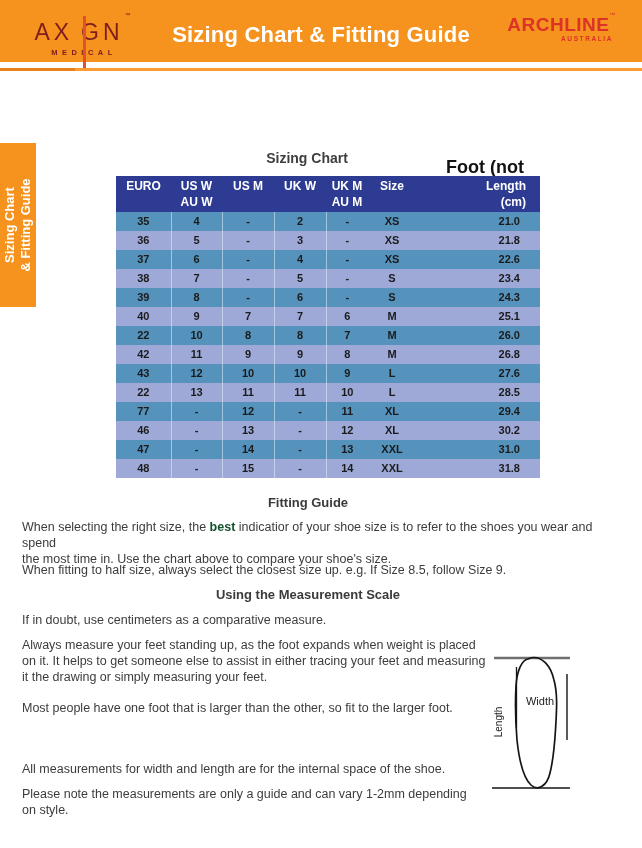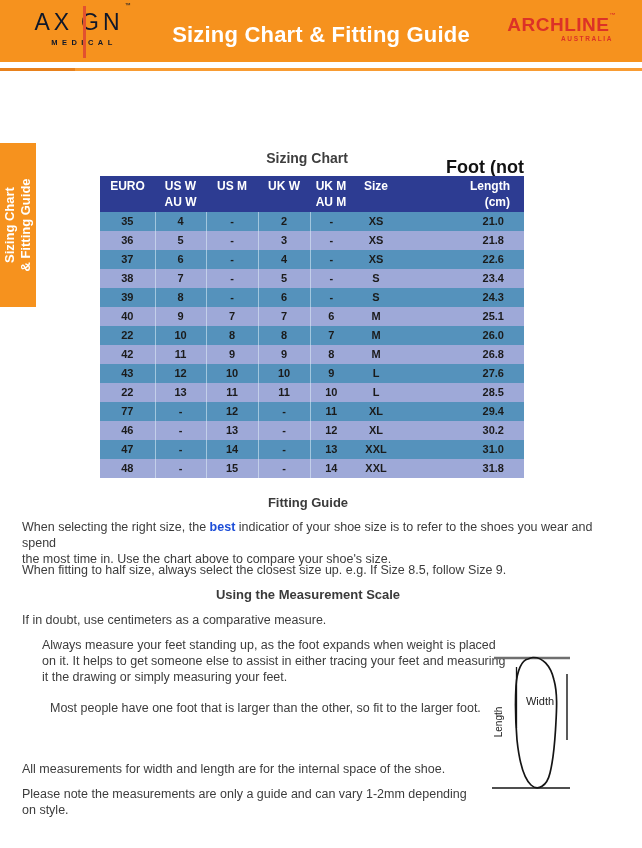--- a/index.html
+++ b/index.html
@@ -1,21 +1,21 @@
 <!DOCTYPE html>
 <html><head>
 <meta charset="utf-8">
 <style>
   * { margin:0; padding:0; box-sizing:border-box; }
   body { background:#fff; font-family:"Liberation Sans", sans-serif; }
   .page { position:relative; width:642px; height:848px; background:#ffffff; overflow:hidden; }
 
   
   .header-band { position:absolute; left:0; top:0; width:642px; height:62px; background:#F6921E; }
-  .axign { position:absolute; left:28px; top:10px; width:112px; text-align:center; color:#0f172a; }
+  .axign { position:absolute; left:28px; top:20px; width:112px; text-align:center; color:#7f1d1d; }
   .axign-name { position:relative; font-size:23px; font-weight:400; letter-spacing:4px;
                 display:flex; justify-content:center; gap:8px; line-height:1.1; }
   .axign-tm { font-size:6px; vertical-align:top; position:relative; top:-8px; left:1px; }
   .axign-line { position:absolute; width:3px; background:#E2512F; left:55px; top:-4px; height:52px; }
   .axign-sub { font-size:7.5px; font-weight:bold; letter-spacing:4.5px; margin-top:3px; }
   .header-title { position:absolute; left:130px; right:130px; top:22px; text-align:center;
                   color:#ffffff; font-weight:bold; font-size:22px; letter-spacing:0.2px; }
   .archline { position:absolute; right:26px; top:15px; text-align:right; color:#DC3227; }
   .archline-name { font-size:19px; font-weight:bold; letter-spacing:0.5px; line-height:1; }
   .archline-tm { font-size:6px; vertical-align:top; position:relative; top:-3px; }
@@ -28,41 +28,41 @@
   .side-tab-text { position:absolute; width:164px; height:36px; left:-64px; top:64px;
                    transform:rotate(-90deg); display:flex; flex-direction:column;
                    justify-content:center; text-align:center; color:#fff; font-weight:bold;
                    font-size:13px; line-height:1.25; }
 
   
   .chart-title { position:absolute; left:96px; top:150px; width:422px; text-align:center;
                  font-weight:bold; font-size:14px; color:#3E3E3E; }
   .foot-label { position:absolute; left:400px; top:157px; width:124px; text-align:right;
                 font-weight:bold; font-size:18px; color:#121212; }
-  .size-table { position:absolute; left:100px; top:176px; width:424px;
+  .size-table { position:absolute; left:116px; top:176px; width:424px;
                 border-collapse:collapse; table-layout:fixed;border-radius:21px; }
   .size-table col.c1{width:55px}.size-table col.c2{width:51px}.size-table col.c3{width:52px}
   .size-table col.c4{width:52px}.size-table col.c5{width:42px}.size-table col.c6{width:48px}
   .size-table col.c7{width:124px}
   .size-table thead th { background:#2D3C92; color:#fff; font-size:12px; font-weight:bold;
                          vertical-align:top; padding-top:3px; line-height:1.3; height:36px;
                          text-align:center; }
   .size-table thead th:last-child { text-align:right; padding-right:14px; }
   .size-table tbody td { height:19px; font-size:11px; font-weight:bold; color:#1B1B1B;
                          text-align:center; padding:0; line-height:19px; }
   .size-table tbody td:last-child { text-align:right; padding-right:20px; }
   .size-table tbody tr:nth-child(odd) td { background:#5592BC; }
   .size-table tbody tr:nth-child(even) td { background:#9EA9D8; }
   .size-table tbody td:nth-child(-n+4) { border-right:1px solid rgba(225,240,249,0.55); }
 
   
   .sec-heading { position:absolute; left:0; width:616px; text-align:center;
                  font-weight:bold; font-size:13px; color:#3A3A3A; }
   .body-text { position:absolute; font-size:12.5px; color:#3C3C3C; line-height:16px; }
-  .body-text b { color:#1d4ed8; }
+  .body-text b { color:#14532d; }
 
   
   .foot-diagram { position:absolute; left:486px; top:650px; width:100px; height:145px; }
   .foot-diagram text { font-family:"Liberation Sans", sans-serif; }
 </style>
 </head>
 <body>
 
 <div class="page">
 
@@ -246,26 +246,26 @@
 
   <div class="sec-heading" style="top:495px;">Fitting Guide</div>
   <div class="body-text" style="left:22px; top:519px; width:606px;">
     <div><span>When selecting the right size, the </span><b>best</b><span> indicatior of your shoe size is to refer to the shoes you wear and spend</span></div>
     <div>the most time in. Use the chart above to compare your shoe's size.</div>
   </div>
   <div class="body-text" style="left:22px; top:562px; width:606px;">When fitting to half size, always select the closest size up. e.g. If Size 8.5, follow Size 9.</div>
 
   <div class="sec-heading" style="top:587px;">Using the Measurement Scale</div>
   <div class="body-text" style="left:22px; top:612px; width:606px;">If in doubt, use centimeters as a comparative measure.</div>
-  <div class="body-text" style="left:22px; top:637px; width:470px;margin-left:20px;">
+  <div class="body-text" style="left:22px; top:637px; width:470px;">
     <div>Always measure your feet standing up, as the foot expands when weight is placed</div>
     <div>on it. It helps to get someone else to assist in either tracing your feet and measuring</div>
     <div>it the drawing or simply measuring your feet.</div>
   </div>
-  <div class="body-text" style="left:22px; top:700px; width:470px;margin-left:28px;">Most people have one foot that is larger than the other, so fit to the larger foot.</div>
+  <div class="body-text" style="left:22px; top:700px; width:470px;">Most people have one foot that is larger than the other, so fit to the larger foot.</div>
   <div class="body-text" style="left:22px; top:761px; width:470px;">All measurements for width and length are for the internal space of the shoe.</div>
   <div class="body-text" style="left:22px; top:786px; width:470px;">
     <div>Please note the measurements are only a guide and can vary 1-2mm depending</div>
     <div>on style.</div>
   </div>
 
   <svg class="foot-diagram" viewBox="0 0 100 145">
     <line x1="8" y1="8" x2="84" y2="8" stroke="#6F6F6F" stroke-width="2.4"></line>
     <path d="M42,9 C36,10 31,20 30,36 C29,54 29.5,72 31,90 C33,109 36.5,127 45,135 C52,141.5 61,136 64,123 C67,111 68.5,96 69.5,80 C70.5,62 72,45 68,30 C64.5,15 56,7 47,7.5 C45,7.6 44,8.4 42,9 Z" fill="none" stroke="#151515" stroke-width="1.7" stroke-linejoin="round"></path>
     <line x1="30.5" y1="17" x2="30.5" y2="78" stroke="#151515" stroke-width="1.3"></line>

